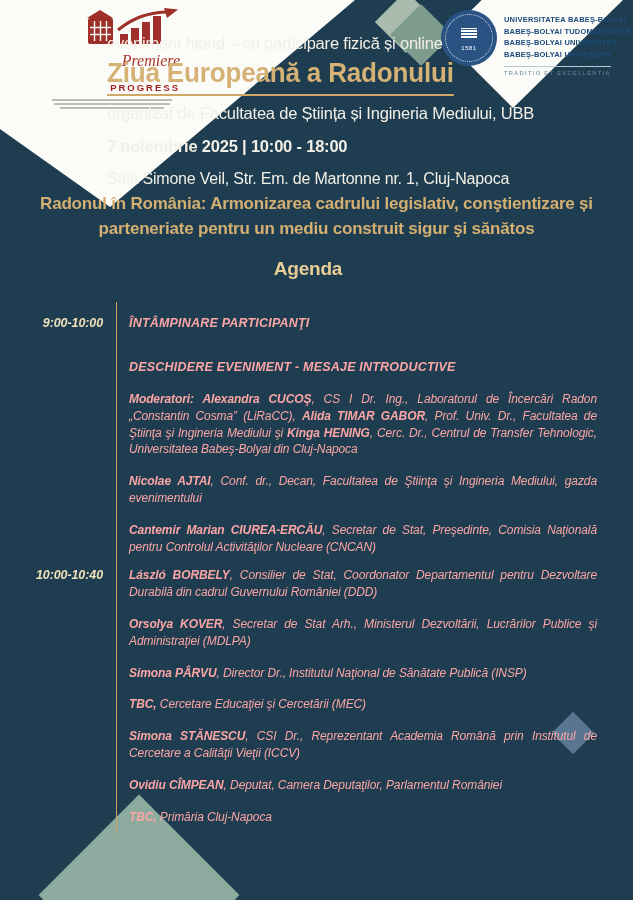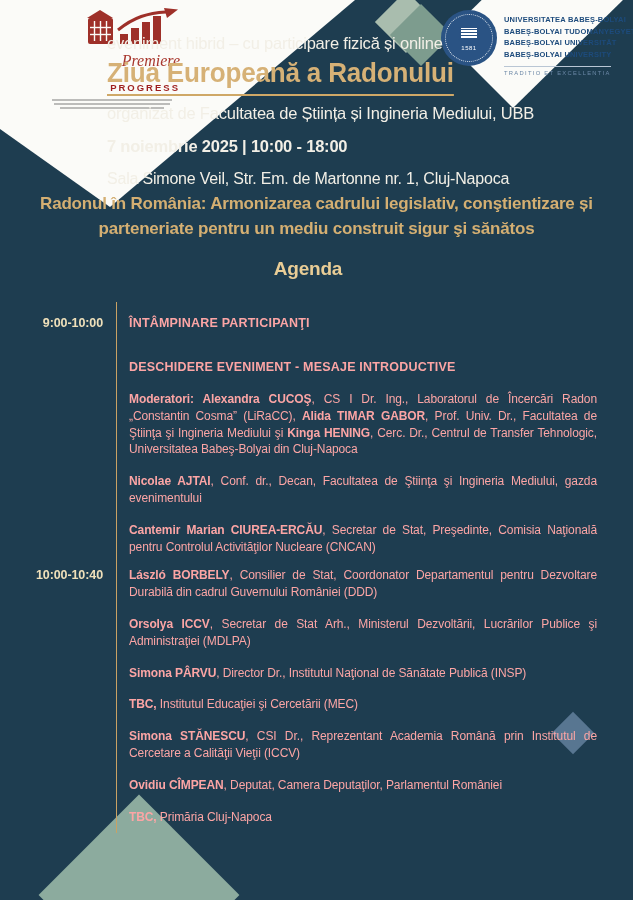--- a/index.html
+++ b/index.html
@@ -66,21 +66,21 @@
   
   .heading{
     position:absolute;left:24px;right:24px;top:192px;z-index:4;text-align:center;
     font-size:17px;font-weight:bold;color:#d4af72;line-height:1.45;letter-spacing:-0.2px;
   }
   .agenda-title{
     position:absolute;left:0;right:17px;top:258px;z-index:4;text-align:center;
     font-size:19px;font-weight:bold;color:#e9cd96;letter-spacing:-0.2px;
   }
   
-  .agenda{position:absolute;left:0;right:0;top:302px;z-index:4;}
+  .agenda{position:absolute;left:0;right:0;top:302px;z-index:4;font-style:italic;}
   .agenda-row{display:flex;}
   .agenda-time{
     flex:none;width:116px;box-sizing:border-box;text-align:right;padding-right:13px;
     font-size:12.5px;font-weight:bold;color:#efe0ba;letter-spacing:-0.1px;line-height:1.4;
   }
   .agenda-content{
     flex:1;border-left:1px solid #c9a264;box-sizing:border-box;
     padding-left:12px;padding-right:36px;padding-bottom:15px;
     color:#fca5a5;font-size:12px;line-height:1.4;text-align:justify;letter-spacing:-0.1px;
   }
@@ -191,33 +191,33 @@
         </div>
         <div class="agenda-row row-borbely">
           <div class="agenda-time">10:00-10:40</div>
           <div class="agenda-content">
             <p class="agenda-par"><span class="b">László BORBELY</span><span>, Consilier de Stat, Coordonator Departamentul pentru Dezvoltare Durabilă din cadrul Guvernului României (DDD)</span></p>
           </div>
         </div>
         <div class="agenda-row row-kover">
           <div class="agenda-time"></div>
           <div class="agenda-content">
-            <p class="agenda-par"><span class="b">Orsolya ICCV</span><span>, Secretar de Stat Arh., Ministerul Dezvoltării, Lucrărilor Publice şi Administraţiei (MDLPA)</span></p>
+            <p class="agenda-par"><span class="b">Orsolya KOVER</span><span>, Secretar de Stat Arh., Ministerul Dezvoltării, Lucrărilor Publice şi Administraţiei (MDLPA)</span></p>
           </div>
         </div>
         <div class="agenda-row row-parvu">
           <div class="agenda-time"></div>
           <div class="agenda-content">
             <p class="agenda-par"><span class="b">Simona PÂRVU</span><span>, Director Dr.,  Institutul Naţional de Sănătate Publică (INSP)</span></p>
           </div>
         </div>
         <div class="agenda-row row-tbc-mec">
           <div class="agenda-time"></div>
           <div class="agenda-content">
-            <p class="agenda-par"><span class="b">TBC,</span><span> Institutul Educaţiei şi Cercetării (MEC)</span></p>
+            <p class="agenda-par"><span class="b">TBC,</span><span> Cercetare Educaţiei şi Cercetării (MEC)</span></p>
           </div>
         </div>
         <div class="agenda-row row-stanescu">
           <div class="agenda-time"></div>
           <div class="agenda-content">
             <p class="agenda-par"><span class="b">Simona STĂNESCU</span><span>, CSI Dr., Reprezentant Academia Română prin Institutul de Cercetare a Calităţii Vieţii (ICCV)</span></p>
           </div>
         </div>
         <div class="agenda-row row-cimpean">
           <div class="agenda-time"></div>

